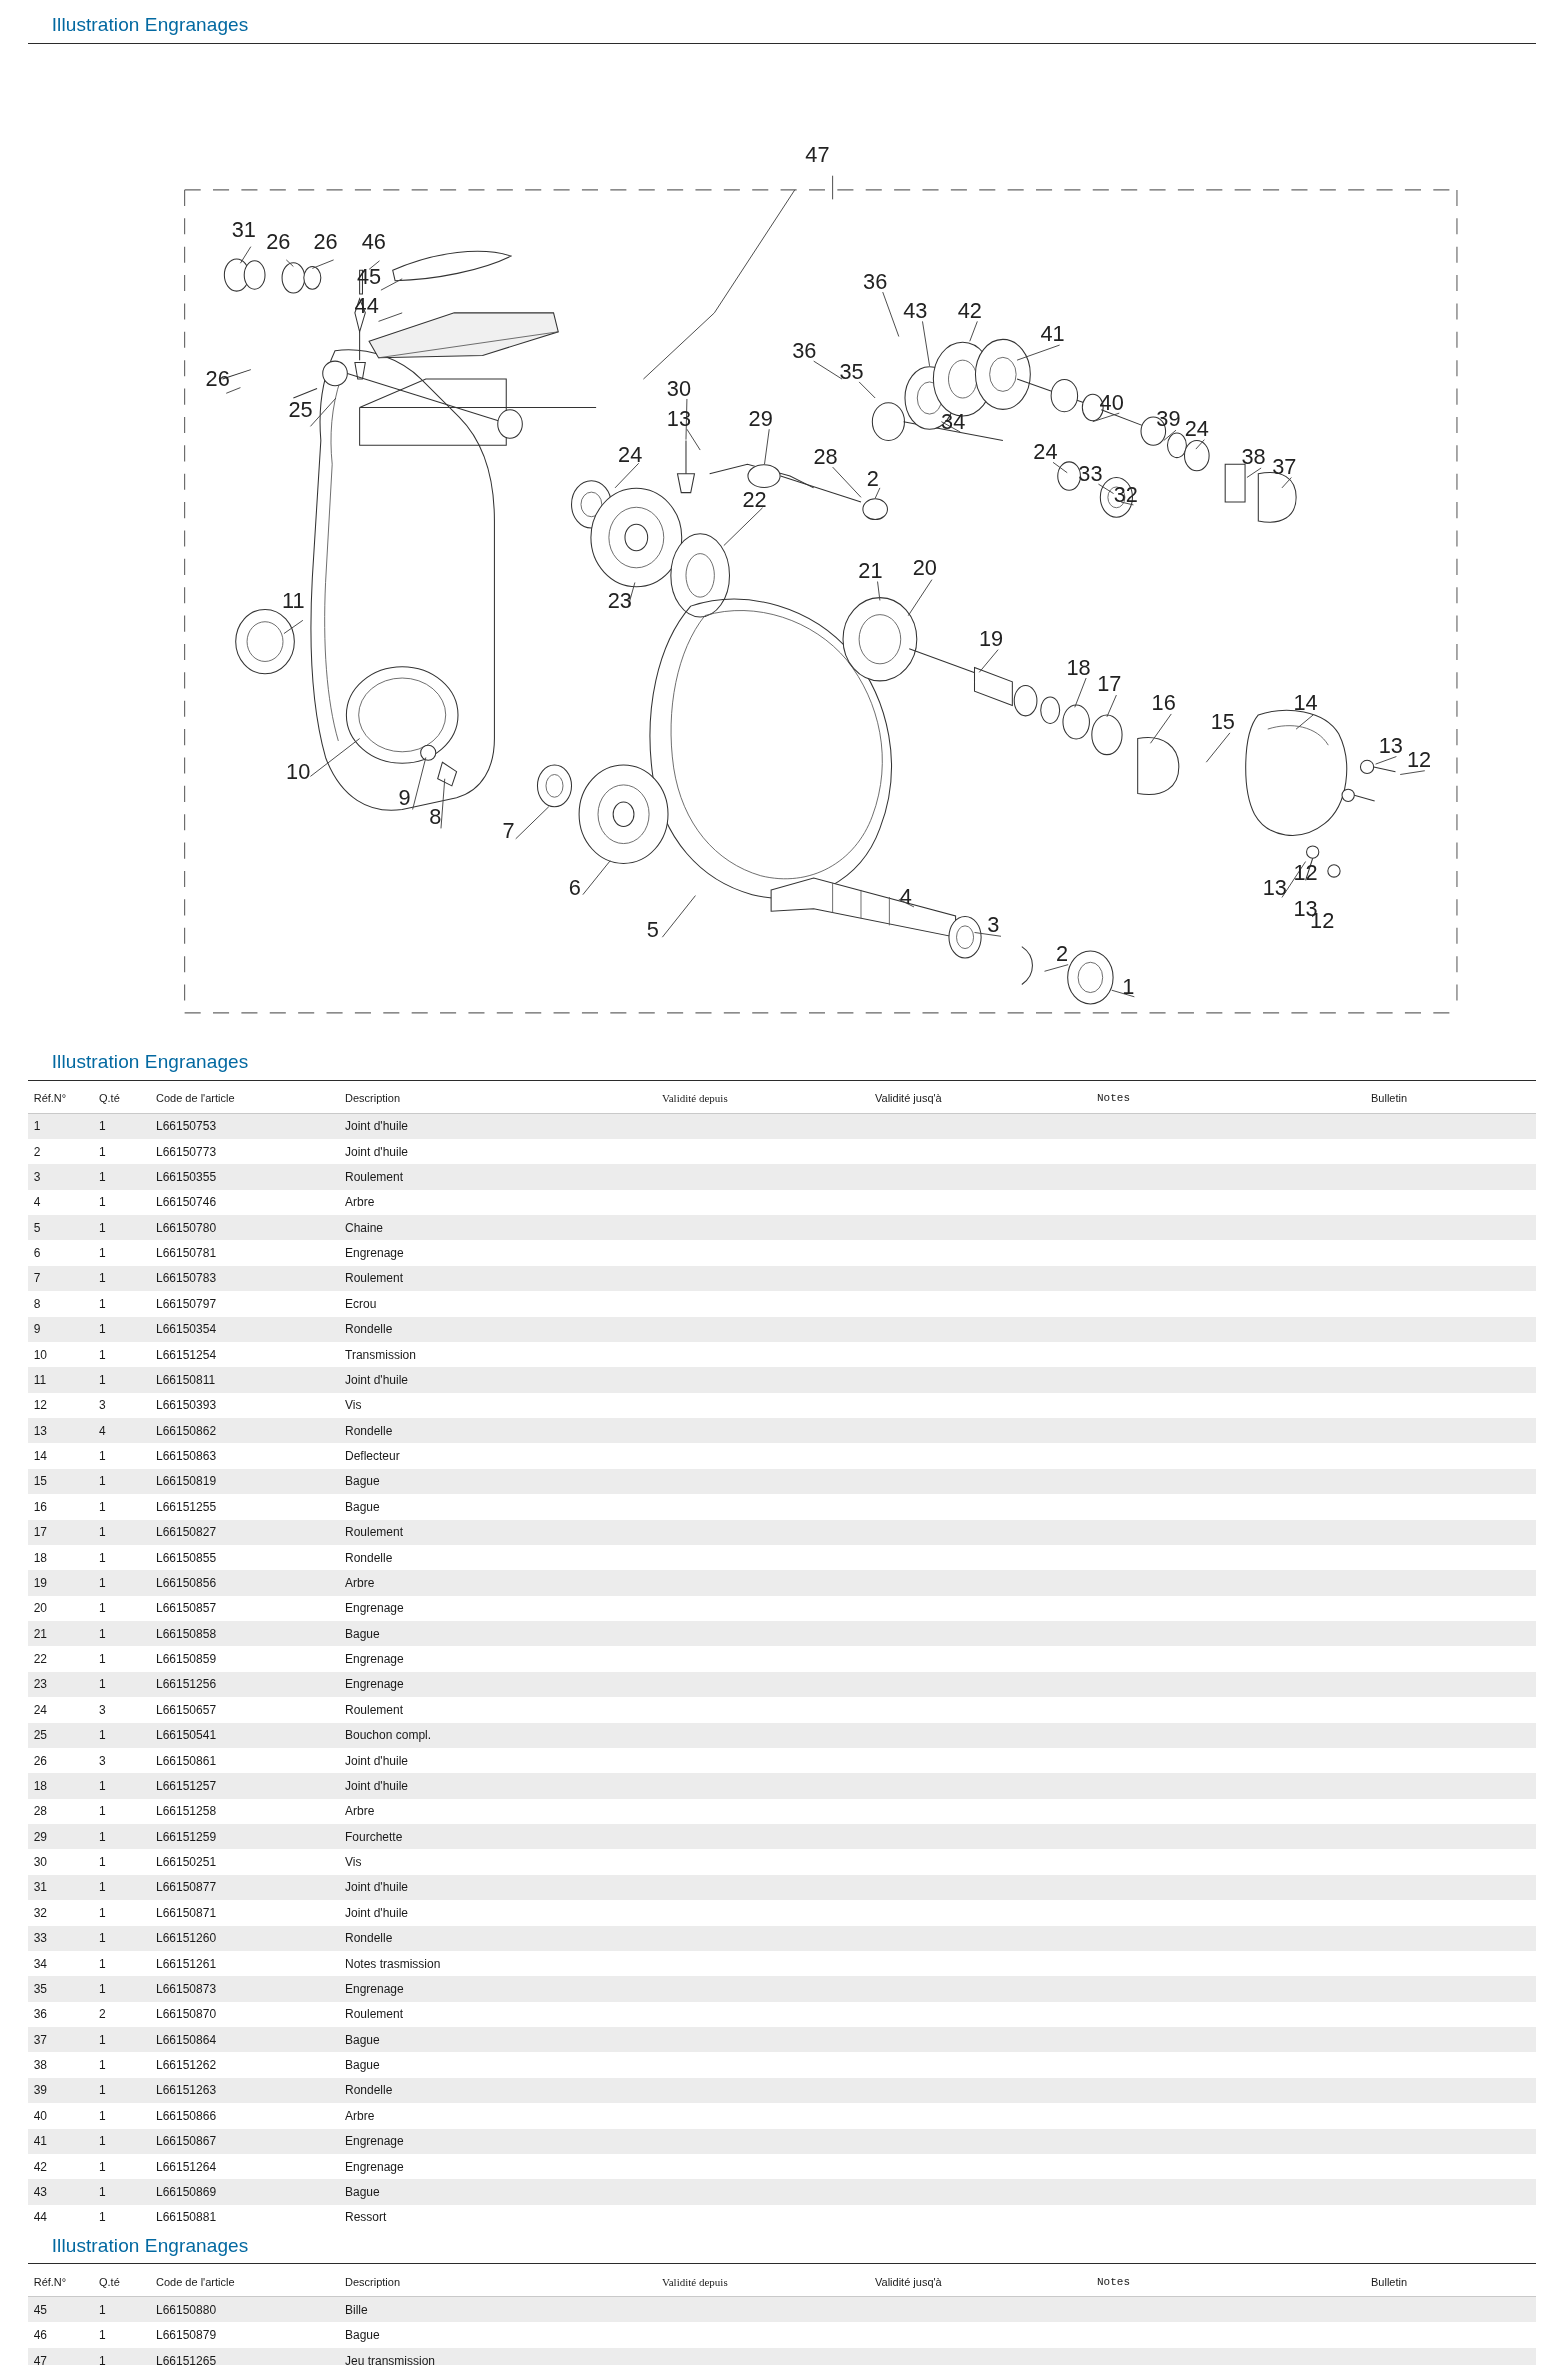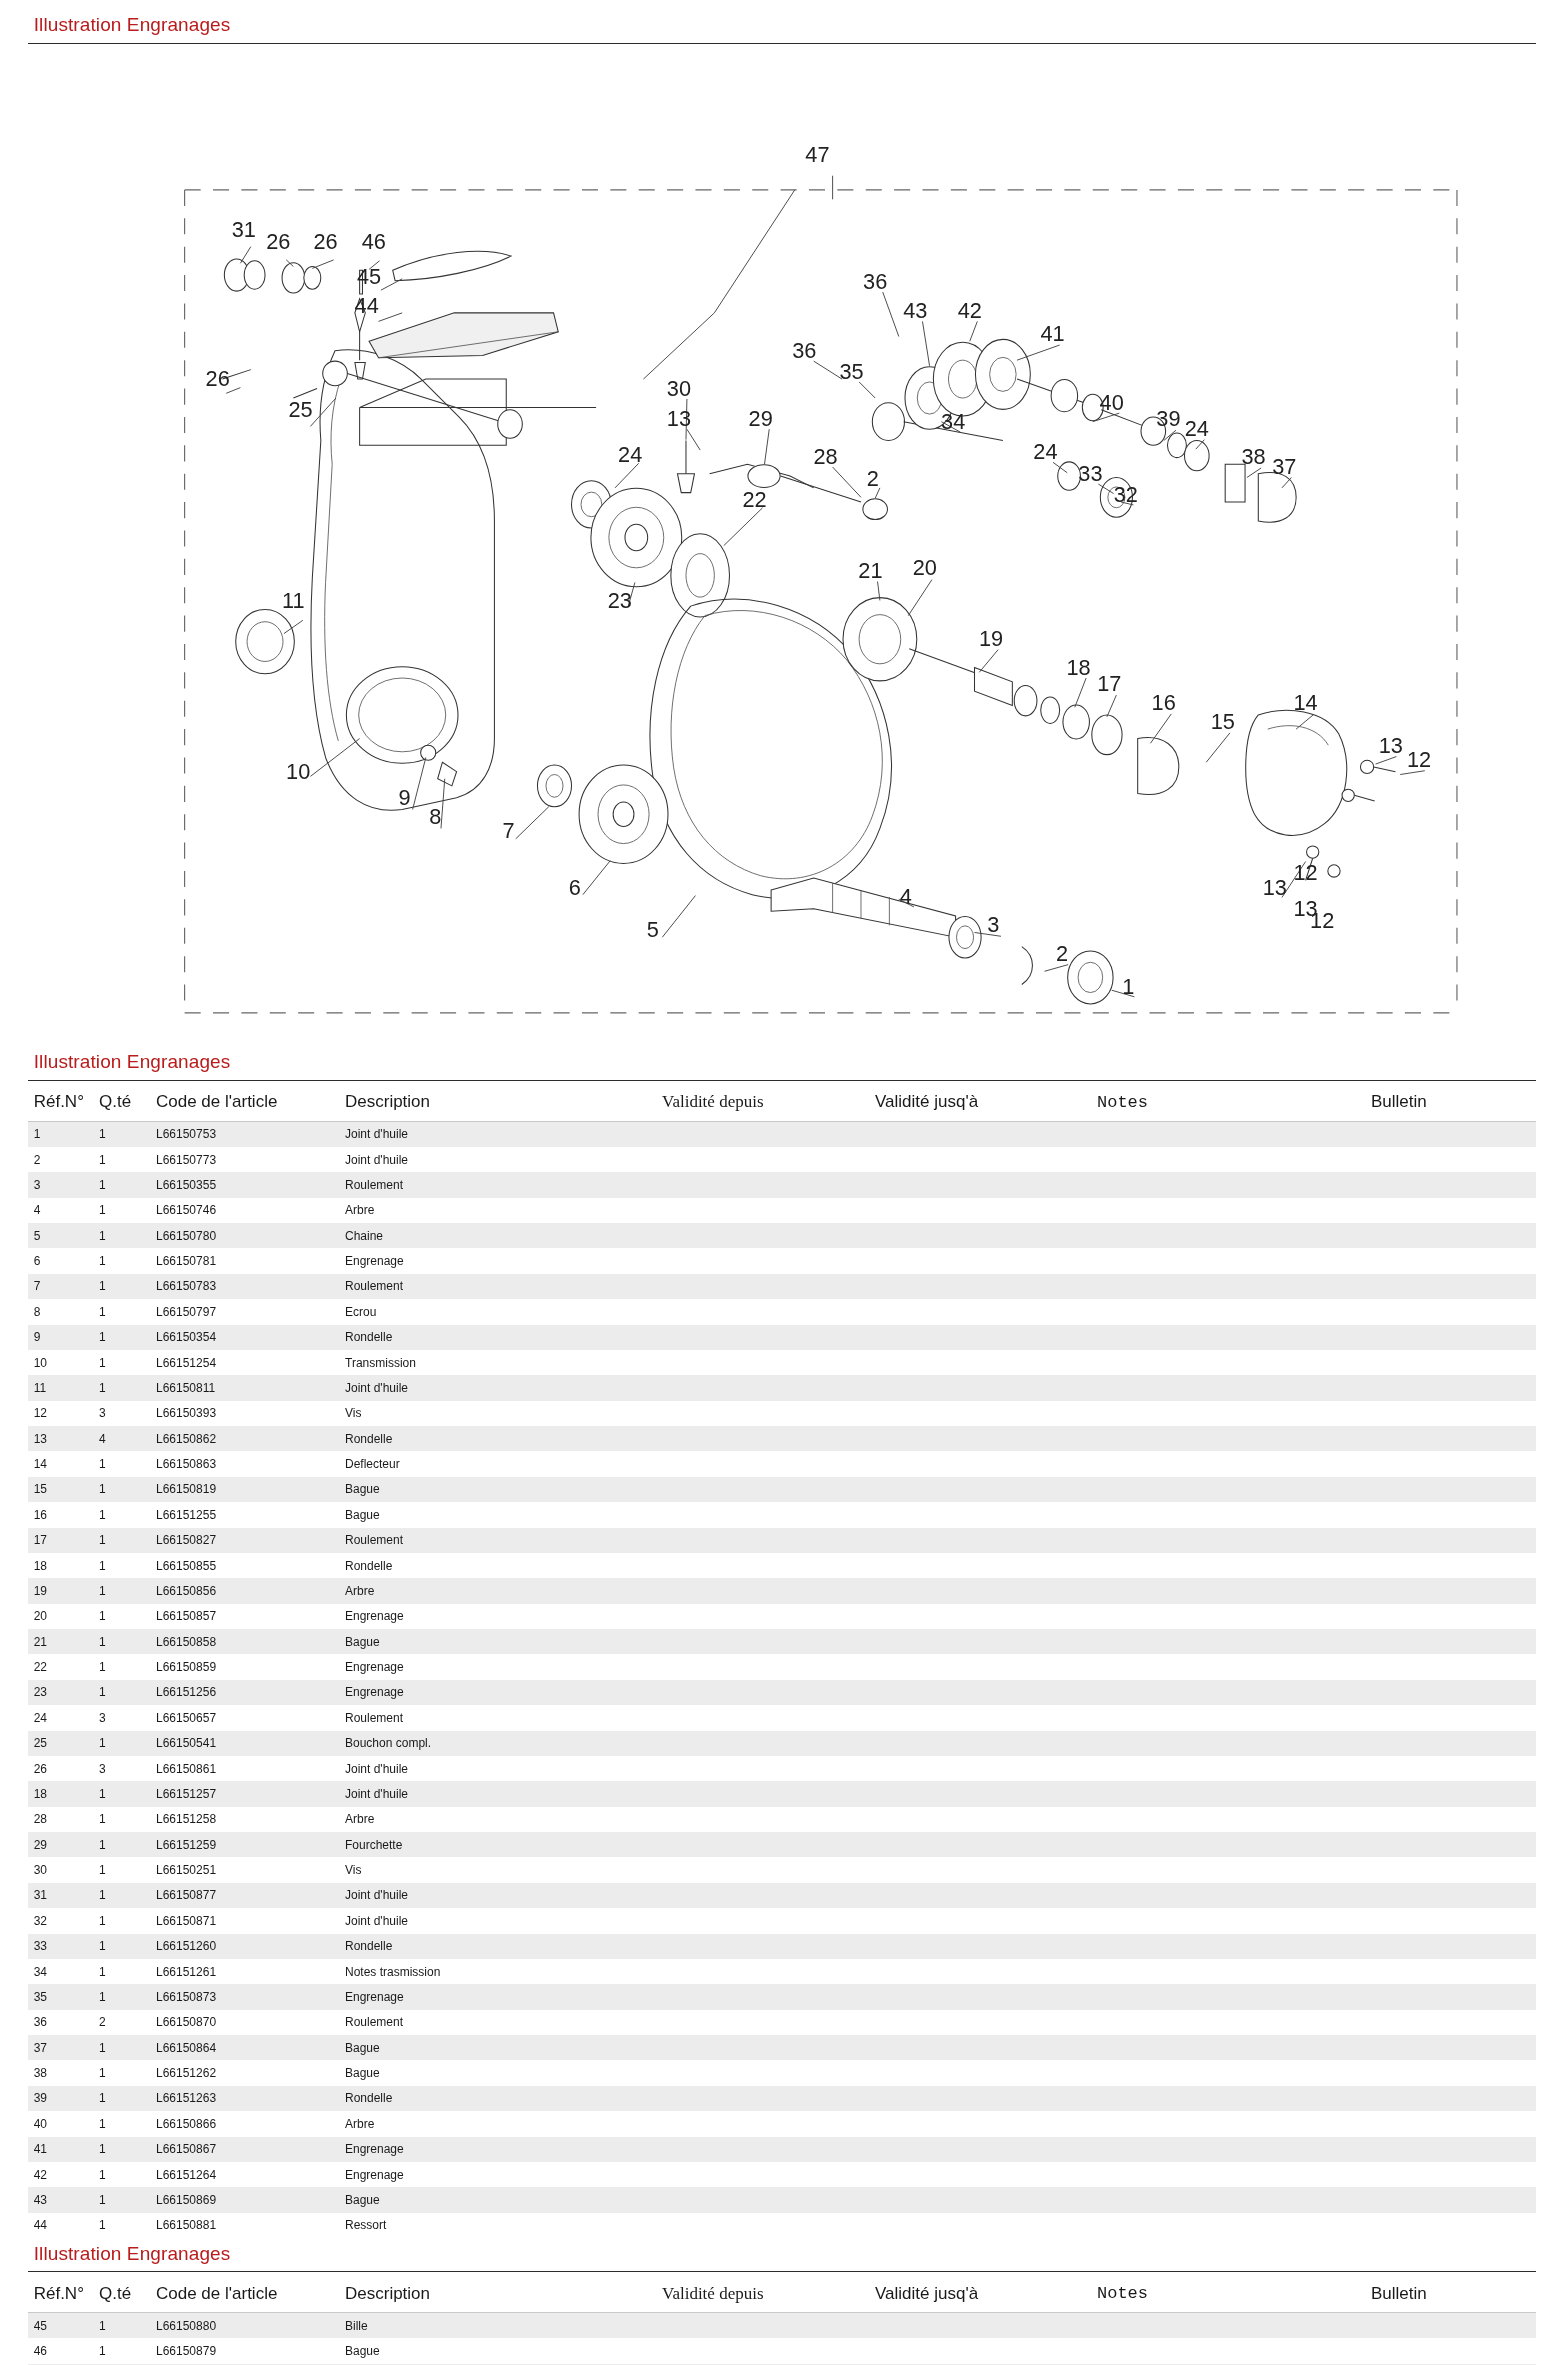--- a/index.html
+++ b/index.html
@@ -14,23 +14,24 @@
     -webkit-font-smoothing: antialiased;
   }
   .page {
     width: 1564px;
     padding: 11.4px 28px 19px 28px;
   }
   
   .section-title {
     font-size: 19px;
     font-weight: 400;
-    color: #b91c1c;
+    color: #0369a1;
     letter-spacing: 0.1px;
     padding: 2.8px 0 6.6px 5.7px;
+    margin-left: 18px;
   }
   .rule {
     border: 0;
     border-top: 1.4px solid #2b2b2b;
     margin: 0 0 4.7px 0;
   }
   
   .illustration-wrap {
     width: 100%;
     height: 998px;
@@ -46,21 +47,21 @@
   table.parts {
     width: 100%;
     border-collapse: collapse;
     font-size: 12px;
   }
   table.parts thead th {
     font-weight: 400;
     text-align: left;
     color: #1a1a1a;
     padding: 6.6px 0 8.5px 0;
-    font-size: 17px;
+    font-size: 11px;
     white-space: nowrap;
   }
   table.parts thead tr {
     border-bottom: 0.9px solid #c9c9c9;
   }
   table.parts tbody td {
     padding: 5.7px 0 5.7px 0;
     color: #1a1a1a;
     font-size: 12px;
     white-space: nowrap;

